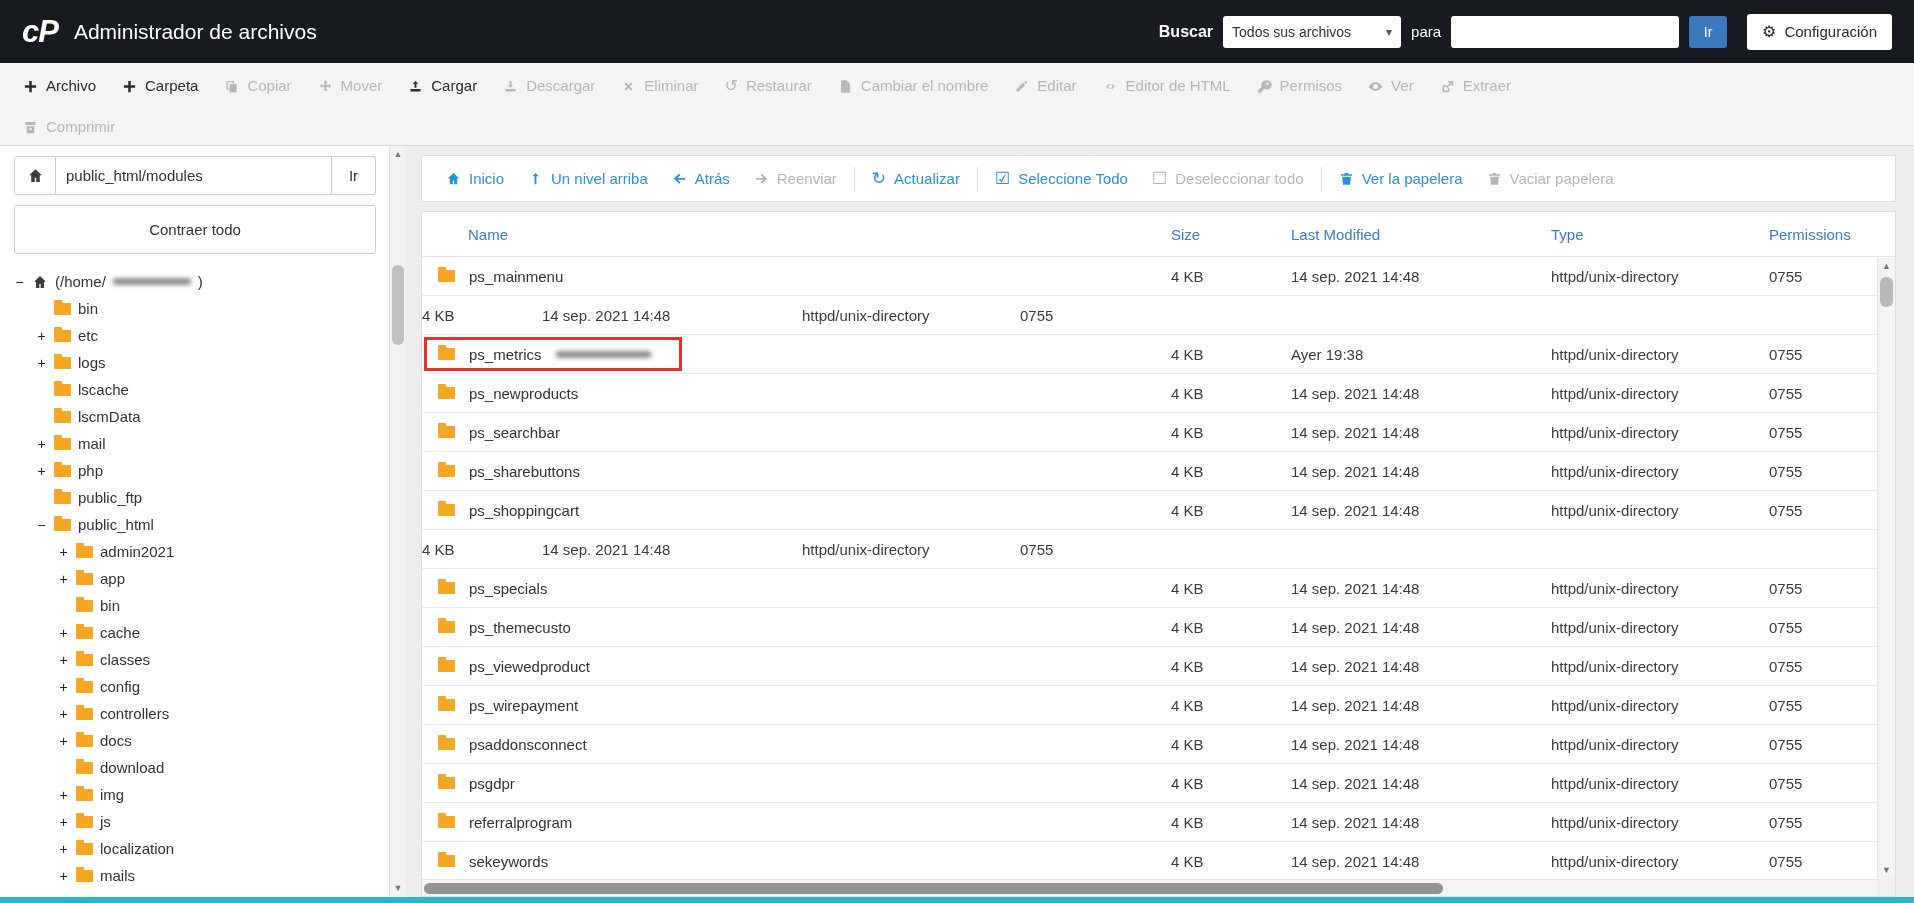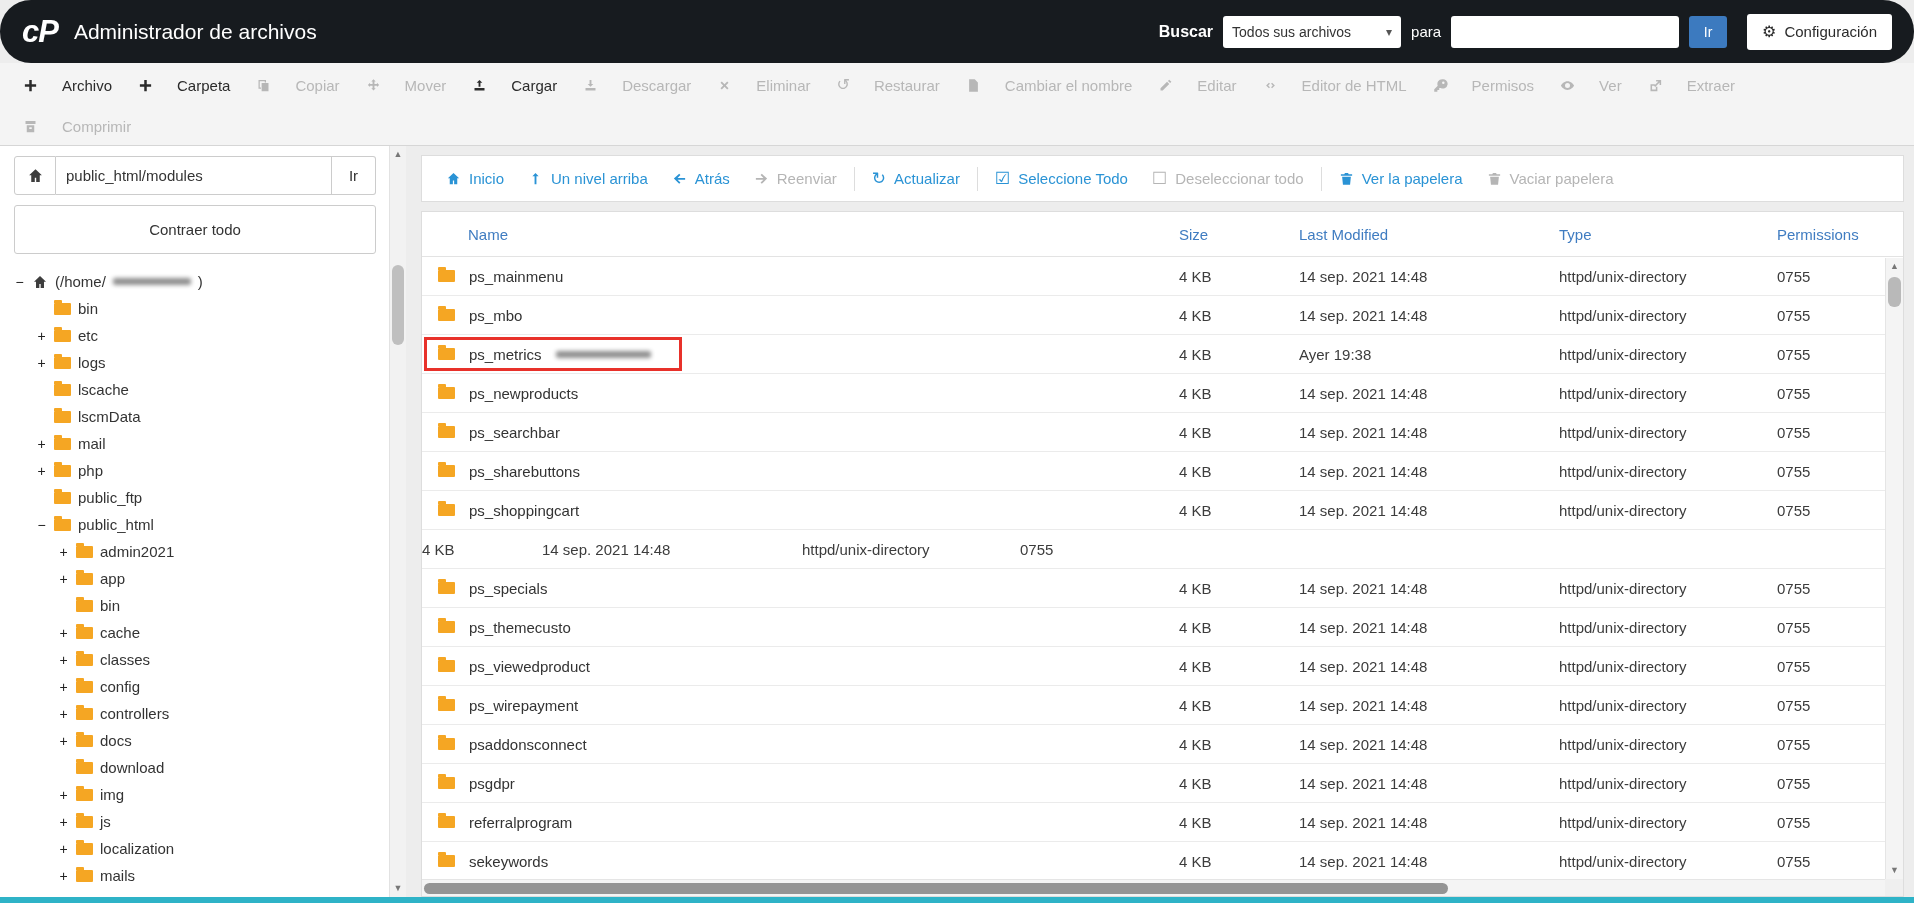--- a/index.html
+++ b/index.html
@@ -1,41 +1,41 @@
 <!DOCTYPE html>
 <html><head>
 <meta charset="utf-8">
 <style>
   * { box-sizing: border-box; margin: 0; padding: 0; }
   html,body { width:1914px; height:903px; overflow:hidden; background:#ededed;
     font-family:"Liberation Sans","DejaVu Sans",sans-serif; }
 
   
   .topbar { height:63px; background:#171b1f; display:flex; align-items:center;
-    padding:0 22px; gap:16px; color:#fff;border-radius:31px; }
+    padding:0 22px; gap:16px; color:#fff; }
   .logo { font-size:31px; font-weight:bold; font-style:italic; letter-spacing:-1px; cursor:pointer; }
   .apptitle { font-size:21px; font-weight:400; }
   .topbar-right { margin-left:auto; display:flex; align-items:center; gap:10px; font-size:15px; }
   .search-label { font-weight:bold; font-size:16px; }
   .scope-select { background:#fff; color:#333; width:178px; height:32px; border-radius:3px;
     display:flex; align-items:center; justify-content:space-between; padding:0 9px;
     font-size:14px; cursor:pointer; }
   .scope-select .caret { color:#555; font-size:12px; }
   .search-input { width:228px; height:32px; border:none; border-radius:3px; padding:0 8px; font-size:14px; }
   .go-btn { background:#3c7abf; color:#fff; width:38px; height:32px; border:none;
     border-radius:3px; font-size:14px; cursor:pointer; }
   .settings-btn { background:#fff; color:#2b2b2b; height:36px; border:none; border-radius:3px;
     padding:0 15px; font-size:15px; display:flex; align-items:center; gap:8px; margin-left:10px; cursor:pointer; }
   .settings-btn .gear { font-size:16px; }
 
   
   .toolbar { background:#f4f4f4; border-bottom:1px solid #d6d6d6; }
   .tb-row { display:flex; align-items:center; height:44px; padding:0 10px; }
   .tb-row.second { height:38px; }
-  .tb-item { display:flex; align-items:center; gap:24px; padding:0 13px; font-size:15px; cursor:pointer; white-space:nowrap; }
+  .tb-item { display:flex; align-items:flex-end; gap:8px; padding:0 13px; font-size:15px; cursor:pointer; white-space:nowrap; }
   .tb-item.on  { color:#2b2b2b; }
   .tb-item.off { color:#b7b7b7; cursor:default; }
   .icn svg { width:15px; height:15px; fill:currentColor; display:block; }
   .icn.glyph { font-size:16px; line-height:1; }
 
   
   .content { display:flex; height:751px; background:#ededed; }
 
   
   .sidebar { width:406px; background:#fff; position:relative; padding-top:10px; flex-shrink:0; }
@@ -59,21 +59,21 @@
   .redact { display:inline-block; height:7px; width:78px; background:#8f8f8f;
     filter:blur(2px); border-radius:2px; }
 
   .side-scroll { position:absolute; right:0; top:0; bottom:0; width:17px; background:#f2f2f2;
     border-left:1px solid #e2e2e2; color:#777; }
   .sb-arrow { position:absolute; left:0; width:100%; height:17px; font-size:9px;
     text-align:center; line-height:17px; cursor:pointer; }
   .sb-thumb { position:absolute; left:2px; right:2px; background:#bfbfbf; border-radius:7px; cursor:pointer; }
 
   
-  .main { flex:1; padding:9px 10px 0 15px; display:flex; flex-direction:column; min-width:0; }
+  .main { flex:1; padding:9px 18px 0 15px; display:flex; flex-direction:column; min-width:0; }
   .actionbar { background:#fff; border:1px solid #ddd; height:47px; display:flex;
     align-items:center; padding:0 12px; margin-bottom:9px; flex-shrink:0; }
   .ab-item { display:flex; align-items:center; gap:8px; padding:0 12px; font-size:15px; cursor:pointer; white-space:nowrap; }
   .ab-item.on  { color:#2a93d5; }
   .ab-item.off { color:#b5b5b5; cursor:default; }
   .ab-item .glyph { font-size:17px; }
   .ab-divider { width:1px; height:24px; background:#ddd; margin:0 5px; }
 
   .tablepanel { background:#fff; border:1px solid #ddd; flex:1; display:flex;
     flex-direction:column; position:relative; overflow:hidden; }
@@ -473,24 +473,20 @@
             <div class="cell c-name">
               <span class="ficon"></span>
               <span class="fname">ps_mainmenu</span>
             </div>
             <div class="cell c-size">4 KB</div>
             <div class="cell c-mod">14 sep. 2021 14:48</div>
             <div class="cell c-type">httpd/unix-directory</div>
             <div class="cell c-perm">0755</div>
           </div>
           <div class="frow">
-            <div class="cell c-name">
-              <span class="ficon"></span>
-              <span class="fname">ps_mbo</span>
-            </div>
             <div class="cell c-size">4 KB</div>
             <div class="cell c-mod">14 sep. 2021 14:48</div>
             <div class="cell c-type">httpd/unix-directory</div>
             <div class="cell c-perm">0755</div>
           </div>
           <div class="frow">
             <div class="cell c-name">
               <span class="ficon"></span>
               <span class="fname">ps_metrics</span>
               <span class="redact" style="width:95px"></span>

